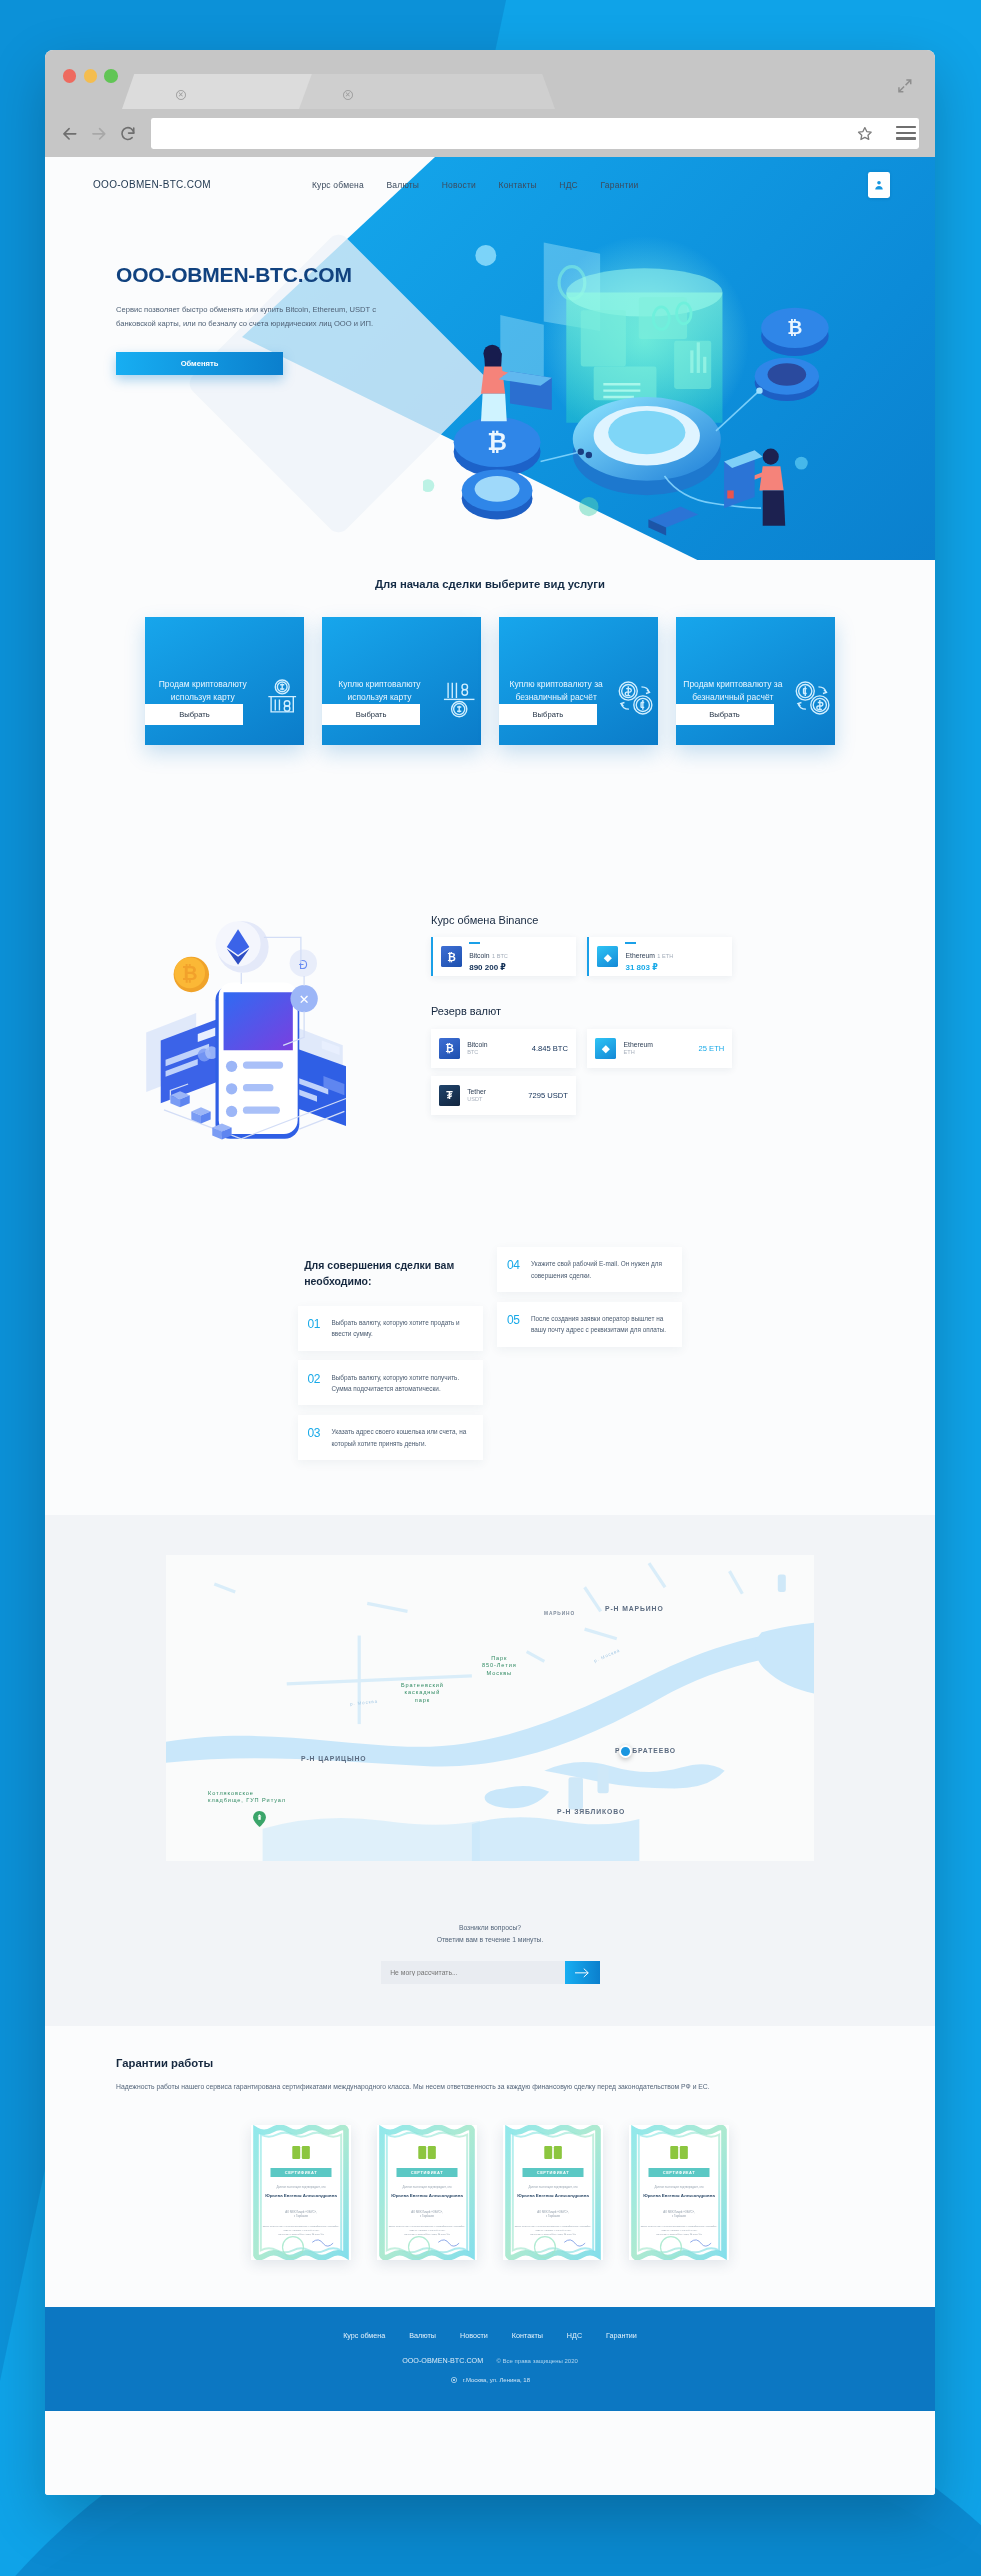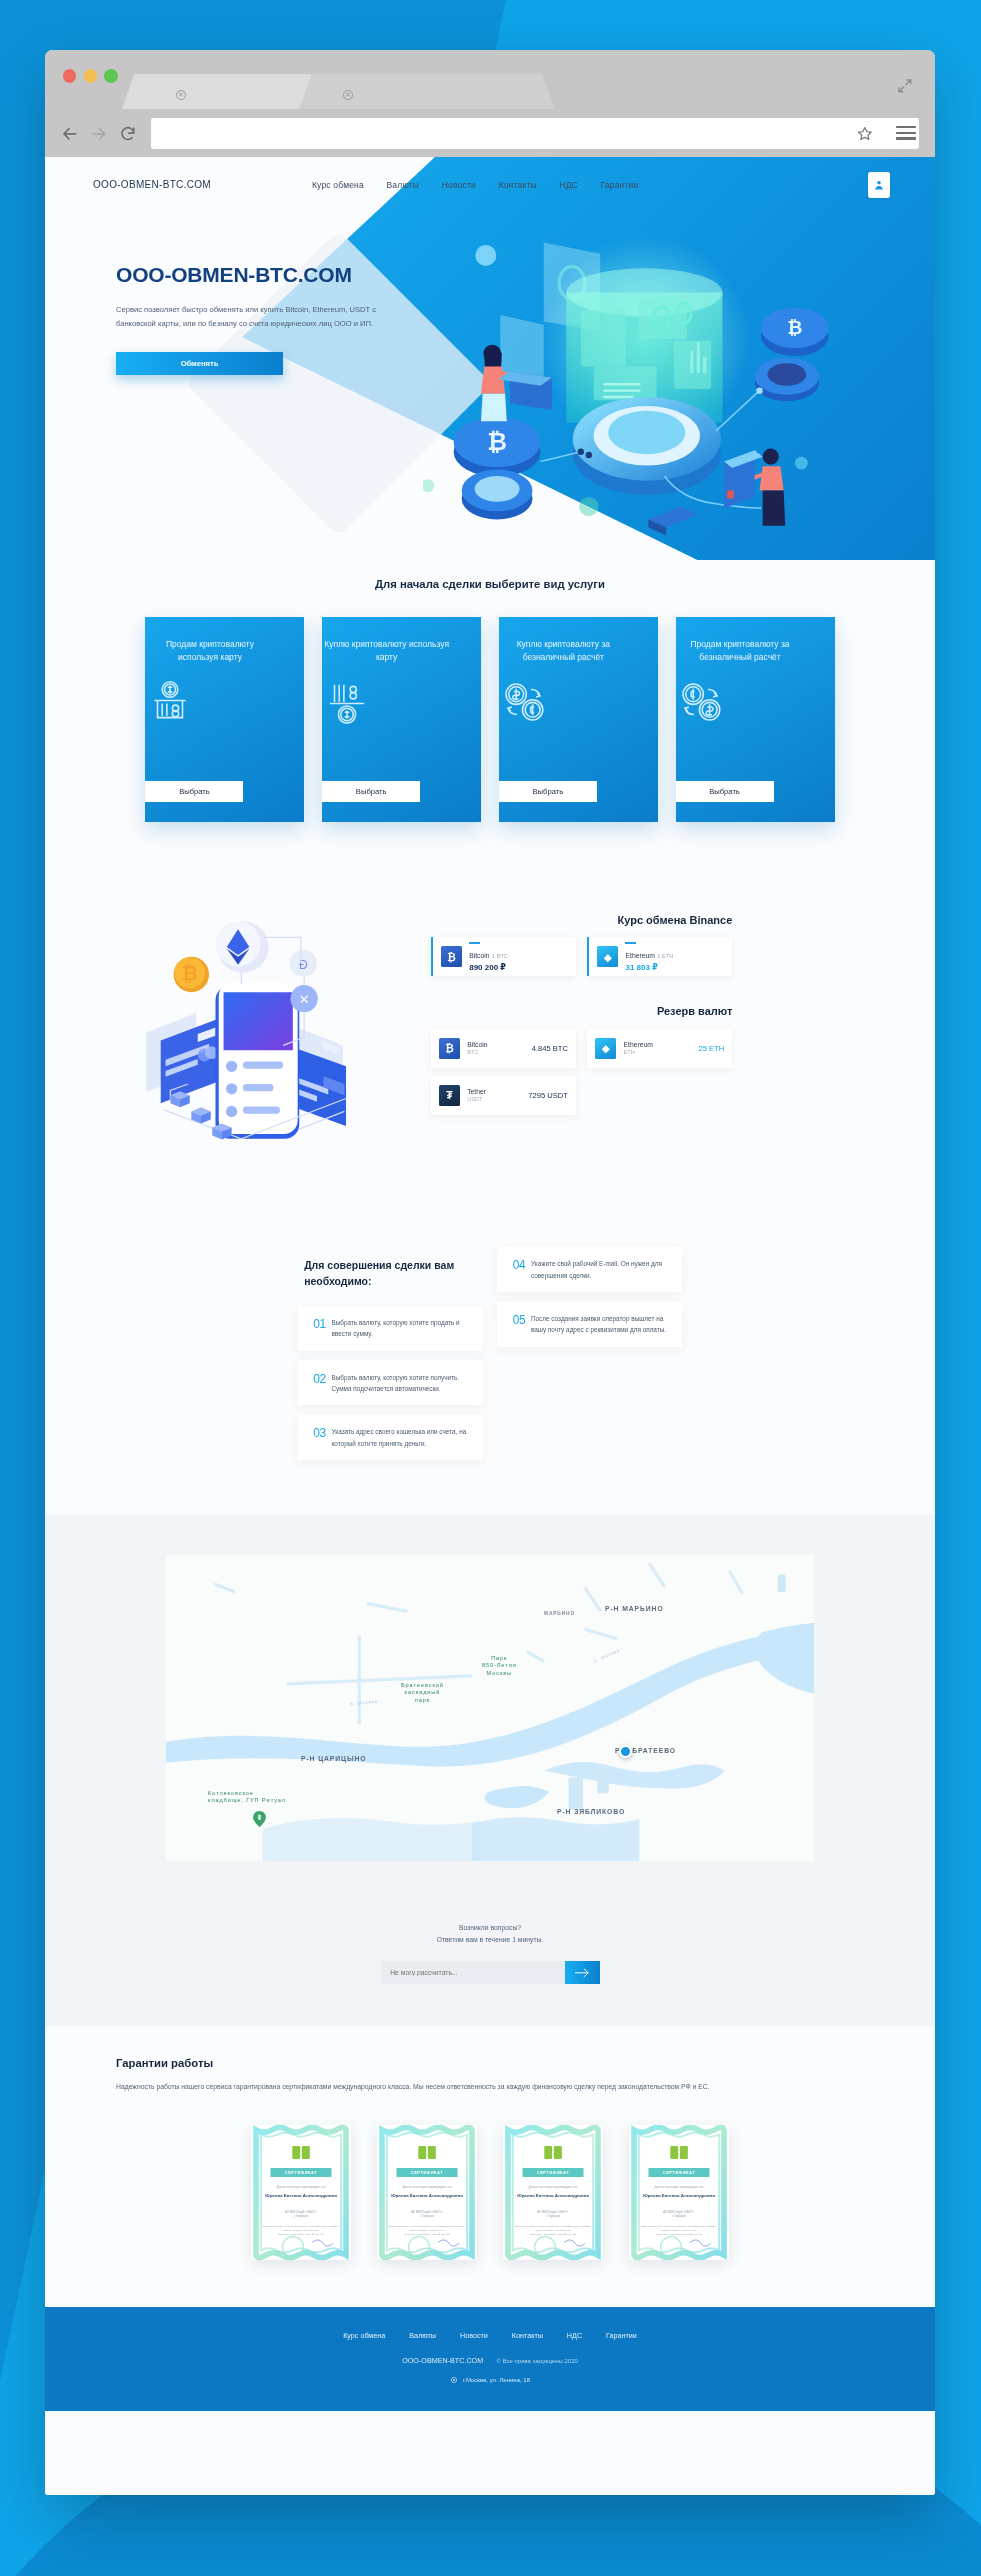--- a/index.html
+++ b/index.html
@@ -112,42 +112,42 @@
   
   .iso { position:absolute; left:378px; top:63px; width:483px; height:330px; z-index:6; }
 
   
   .services { position:relative; padding-top:17.7px; height:322px; background:#fbfcfd; }
   .services-title {
     text-align:center; font-size:11.3px; font-weight:700; color:#142b45; margin-bottom:27px;
   }
   .cards { display:flex; justify-content:center; gap:17.7px; }
   .card {
-    width:159px; height:205px;
+    width:159px; height:128px;
     background:linear-gradient(150deg,#17A6EC 0%,#0B7CC9 100%);
-    display:flex; flex-direction:column; 
+    display:flex; flex-direction:row; align-items:center;
     padding-top:21px; position:relative;
     box-shadow:0 8px 19.3px rgba(12,120,195,.22);
   }
   .card-title {
     color:#eaf6ff; font-size:8.5px; line-height:1.55; text-align:center; width:129px;
   }
   .card-icon { margin-top:13px; width:50px; height:50px; }
   .card-btn {
     position:absolute; bottom:19.3px; width:98px; height:21px; background:#fff;
     color:#1c2c3f; font-size:7.6px; display:flex; align-items:center; justify-content:center;
     border:none; cursor:pointer;
   }
 
   
   .rates { position:relative; height:338px; background:#fbfcfd; padding-top:14.5px; }
   .rates-inner { display:flex; padding-left:69px; }
   .rates-illu { width:290px; height:258px; flex:0 0 auto; }
   .rates-right { margin-left:27px; padding-top:17.7px; }
-  .rates-h { font-size:11px; color:#16283f; font-weight:700; margin-bottom:11.3px;text-align:right; }
+  .rates-h { font-size:11px; color:#16283f; font-weight:400; margin-bottom:11.3px; }
   .rate-row { display:flex; gap:11.3px; margin-bottom:8px; }
   .rate-card {
     width:145px; height:39px; background:#fff; border-left:2.4px solid #1AA0E8;
     display:flex; align-items:center; padding-left:8px;
     box-shadow:0 2.4px 7.2px rgba(30,60,90,.07);
   }
   .coin {
     width:21px; height:21px; border-radius:1.6px; display:flex; align-items:center; justify-content:center;
     color:#fff; font-size:10.5px; font-weight:700; flex:0 0 auto;
   }
@@ -173,21 +173,21 @@
 
   
   .steps { position:relative; background:#fbfcfd; padding:27px 0 45px 0; }
   .steps-wrap { display:flex; justify-content:center; gap:14.5px; align-items:flex-start; }
   .steps-col { width:185px; }
   .steps-head { font-size:10.5px; font-weight:700; color:#16283f; line-height:1.5; margin:11.3px 0 16px 6.4px; }
   .step {
     background:#fff; box-shadow:0 3.2px 9.7px rgba(30,60,90,.06);
     display:flex; padding:11.3px 11.3px 11.3px 9.7px; margin-bottom:9.7px; min-height:39px;
   }
-  .step-num { font-size:12px; color:#17A9E8; font-weight:400; width:24px; flex:0 0 auto; letter-spacing:-0.4px;text-align:center; }
+  .step-num { font-size:12px; color:#17A9E8; font-weight:400; width:24px; flex:0 0 auto; letter-spacing:-0.4px; }
   .step-txt { font-size:6.4px; line-height:1.75; color:#4a5b70; }
 
   
   .mapsec { position:relative; background:#f2f4f7; padding:40px 0 32px 0; }
   .mapbox { position:relative; width:648px; height:306px; margin:0 auto; background:#fafbfb; overflow:hidden; }
   .addr-card {
     position:absolute; left:40px; top:64px; width:157px; height:97px;
     background:#fff; box-shadow:0 6.4px 17.7px rgba(30,60,90,.12); padding:16px 14.5px; z-index:5;
   }
   .addr-h { font-size:10.5px; color:#16283f; font-weight:400; }

